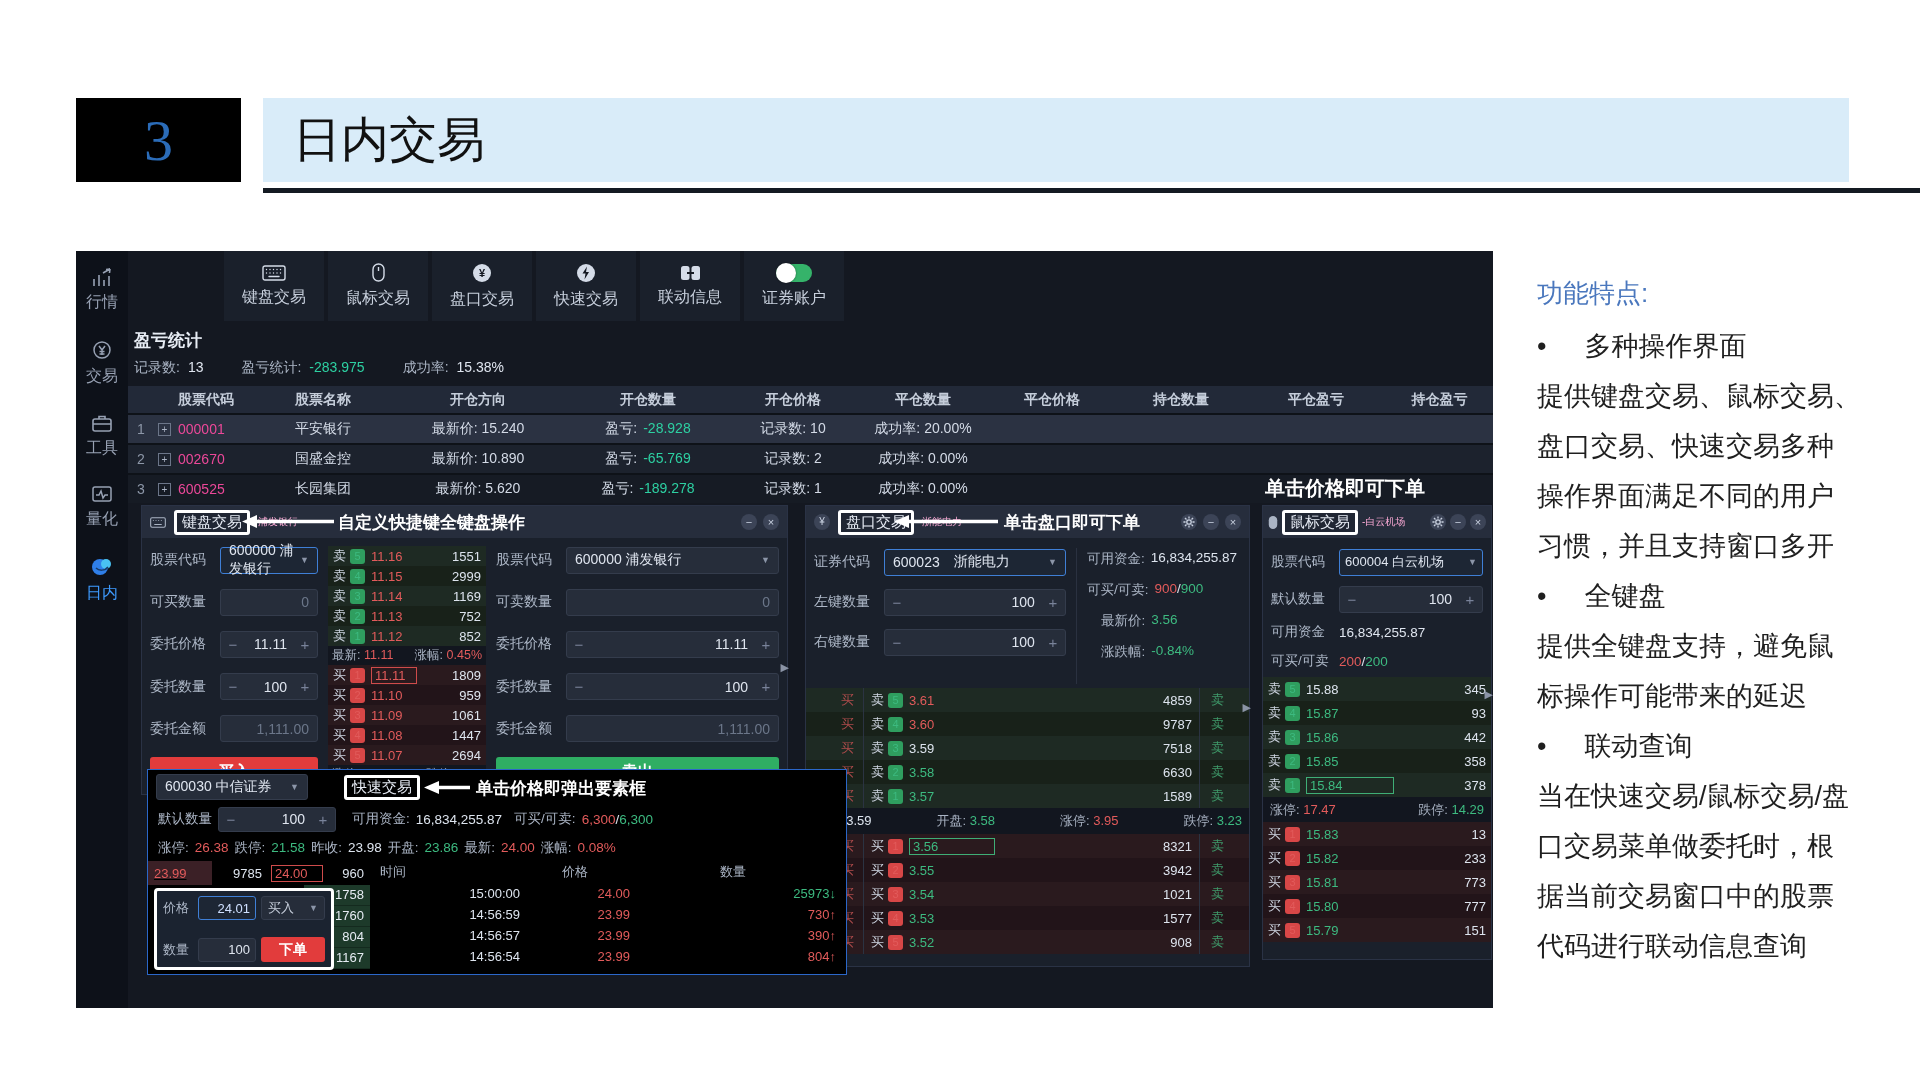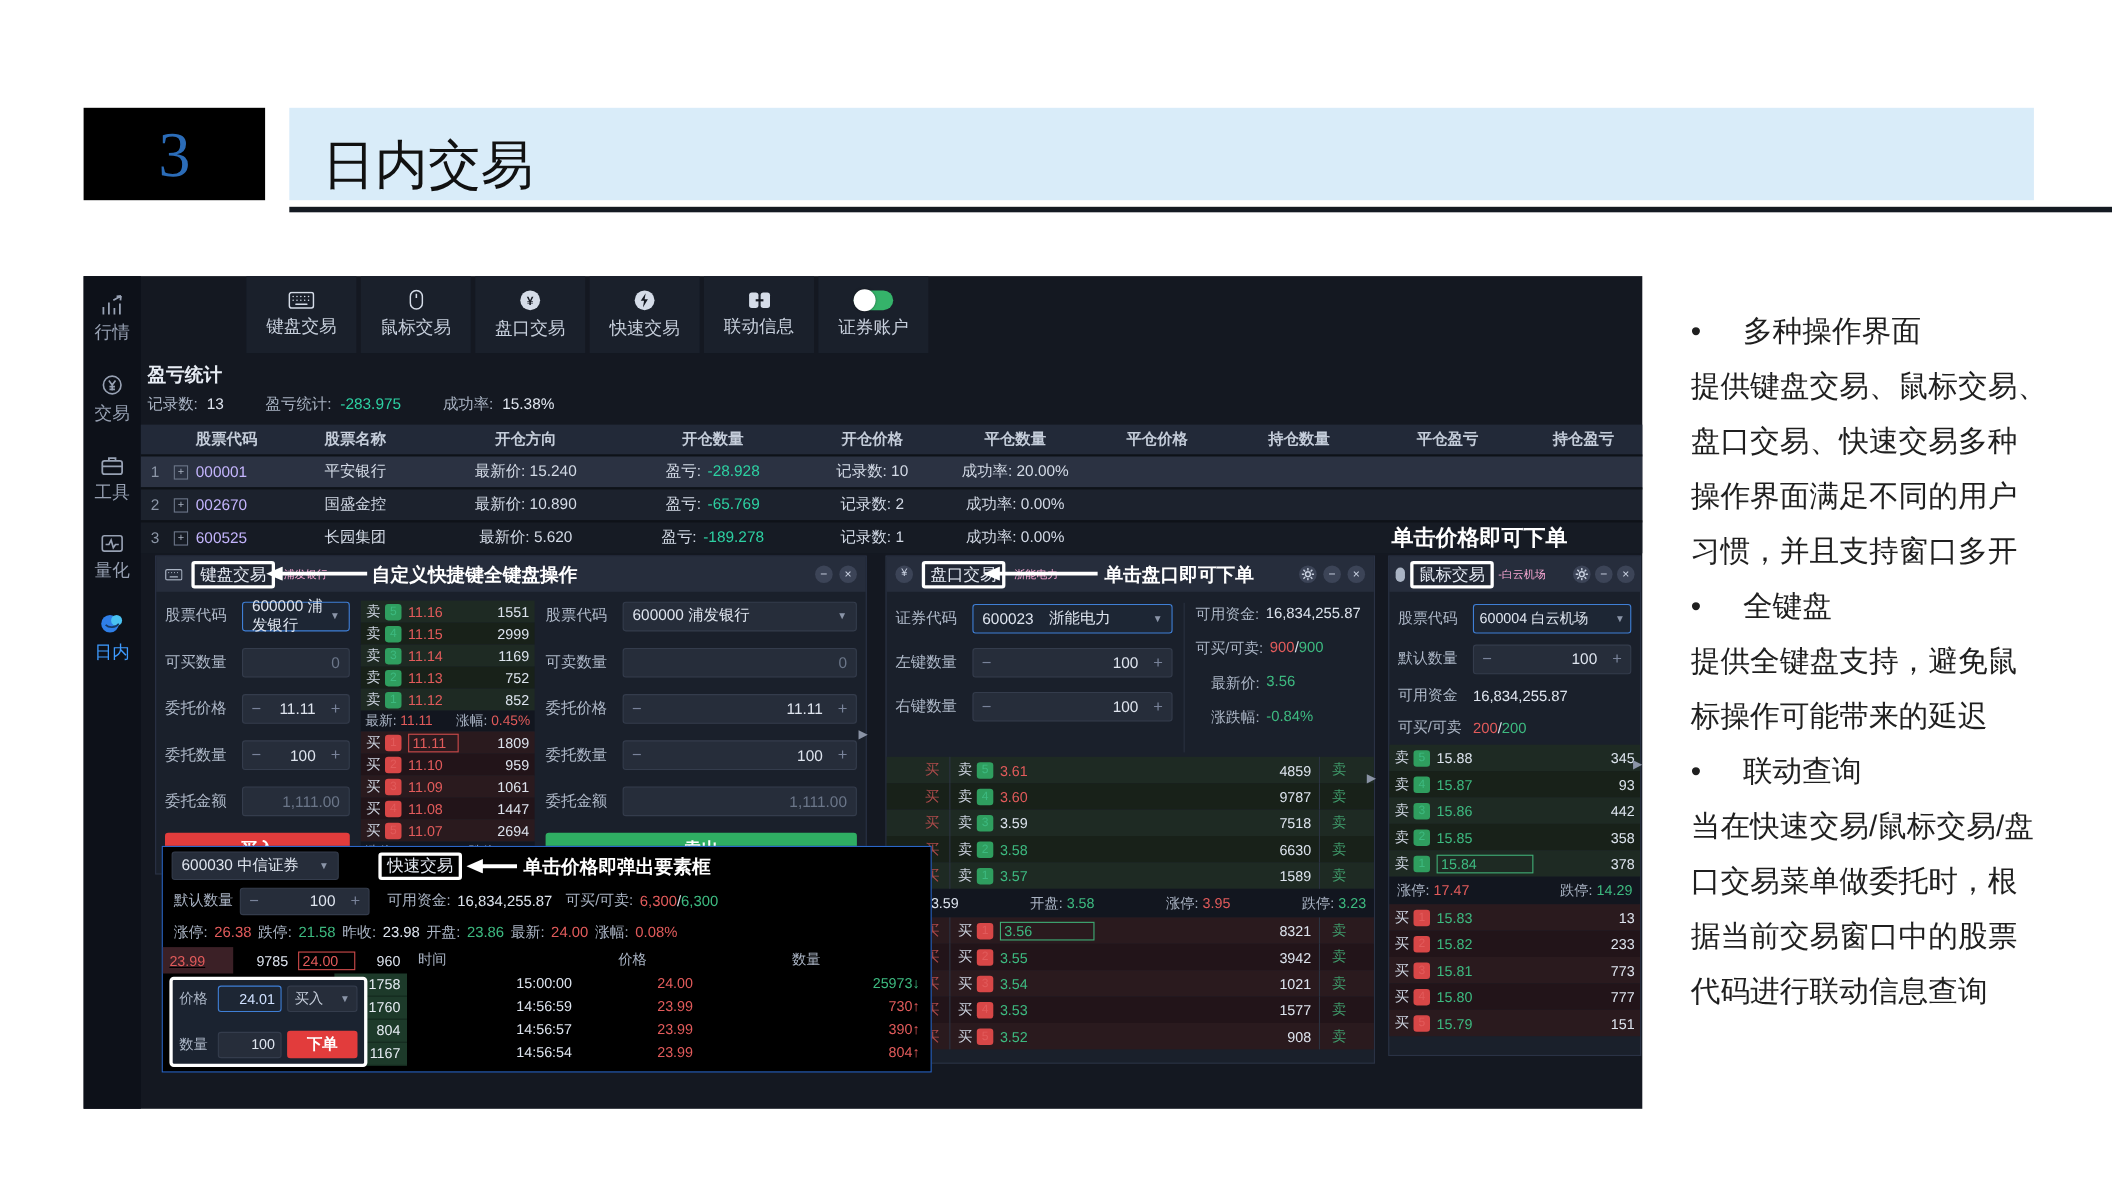--- a/index.html
+++ b/index.html
@@ -4,21 +4,21 @@
 <style>
   * { margin:0; padding:0; box-sizing:border-box; }
   html,body { width:1920px; height:1080px; background:#fff; font-family:"Liberation Sans","DejaVu Sans",sans-serif; }
   .page { position:relative; width:1920px; height:1080px; background:#fff; overflow:hidden; }
 
   
   .numbox { position:absolute; left:76px; top:98px; width:165px; height:84px; background:#000;
             display:flex; align-items:center; justify-content:center; }
   .numbox span { color:#2b6cb8; font-size:58px; font-family:"Liberation Serif",serif; }
   .band { position:absolute; left:263px; top:98px; width:1586px; height:84px; background:#d9ecf9;
-          display:flex; align-items:flex-end; }
+          display:flex; align-items:center; }
   .band .page-title { margin-left:30px; font-size:48px; color:#111; }
   .band-line { position:absolute; left:263px; top:188px; width:1657px; height:5px; background:#141a22; }
 
   
   .app { position:absolute; left:76px; top:251px; width:1417px; height:757px; background:#141821; }
   .sidebar { position:absolute; left:0; top:0; width:52px; height:100%; background:#0d1119;
              display:flex; flex-direction:column; align-items:center; padding-top:16px; gap:26px; }
   .side-item { display:flex; flex-direction:column; align-items:center; gap:5px; color:#97a1b3; font-size:16px; }
   .side-item.active { color:#3e9bff; }
   .main { position:absolute; left:52px; top:0; width:1365px; height:100%; }
@@ -45,21 +45,21 @@
   .trow { display:grid; grid-template-columns:26px 104px 130px 180px 160px 130px 130px 128px 130px 140px 1fr;
           align-items:center; height:30px; }
   .thead { background:#222938; color:#c5cdda; font-weight:bold; height:27px; }
   .thead div { text-align:center; }
   .trow.r1 { background:#2b3242; }
   .trow.r2 { background:#1c222d; }
   .trow.r3 { background:#161b24; }
   .trow + .trow { border-top:2px solid #0e1218; }
   .trow .cell { text-align:center; color:#d3dae6; }
   .trow .num { color:#8d97a8; text-align:center; }
-  .trow .codecell { display:flex; align-items:center; gap:7px; justify-content:flex-start; padding-left:4px; color:#c4b5fd; }
+  .trow .codecell { display:flex; align-items:center; gap:7px; justify-content:flex-start; padding-left:4px; color:#ec4899; }
   .expand { display:inline-block; width:13px; height:13px; border:1px solid #6c7689; color:#aab3c3;
             font-size:10px; line-height:11px; text-align:center; }
   .expand::before { content:"+"; }
   .pnl-cell { display:flex; gap:6px; justify-content:center; color:#d3dae6; }
   .pnl-cell .t { color:#2dd0a2; }
 
   
   .annot-mouse { position:absolute; left:1189px; top:224px; color:#fff; font-size:20px; font-weight:bold; }
 
   
@@ -960,20 +960,21 @@
         <div class="prow">
           <span class="plabel">数量</span>
           <span class="pinput" style="border-color:#343c4c;background:#262d3a;color:#dfe5ef;">100</span>
           <span class="pbtn">下单</span>
         </div>
       </div>
     </div>
   </div>
 
   <div class="features">
+    <div class="f-heading">功能特点:</div>
     <div class="f-bullet">
       <span>•</span>
       <span class="bt">多种操作界面</span>
     </div>
     <div class="f-body">提供键盘交易、鼠标交易、
 盘口交易、快速交易多种
 操作界面满足不同的用户
 习惯，并且支持窗口多开</div>
     <div class="f-bullet">
       <span>•</span>

